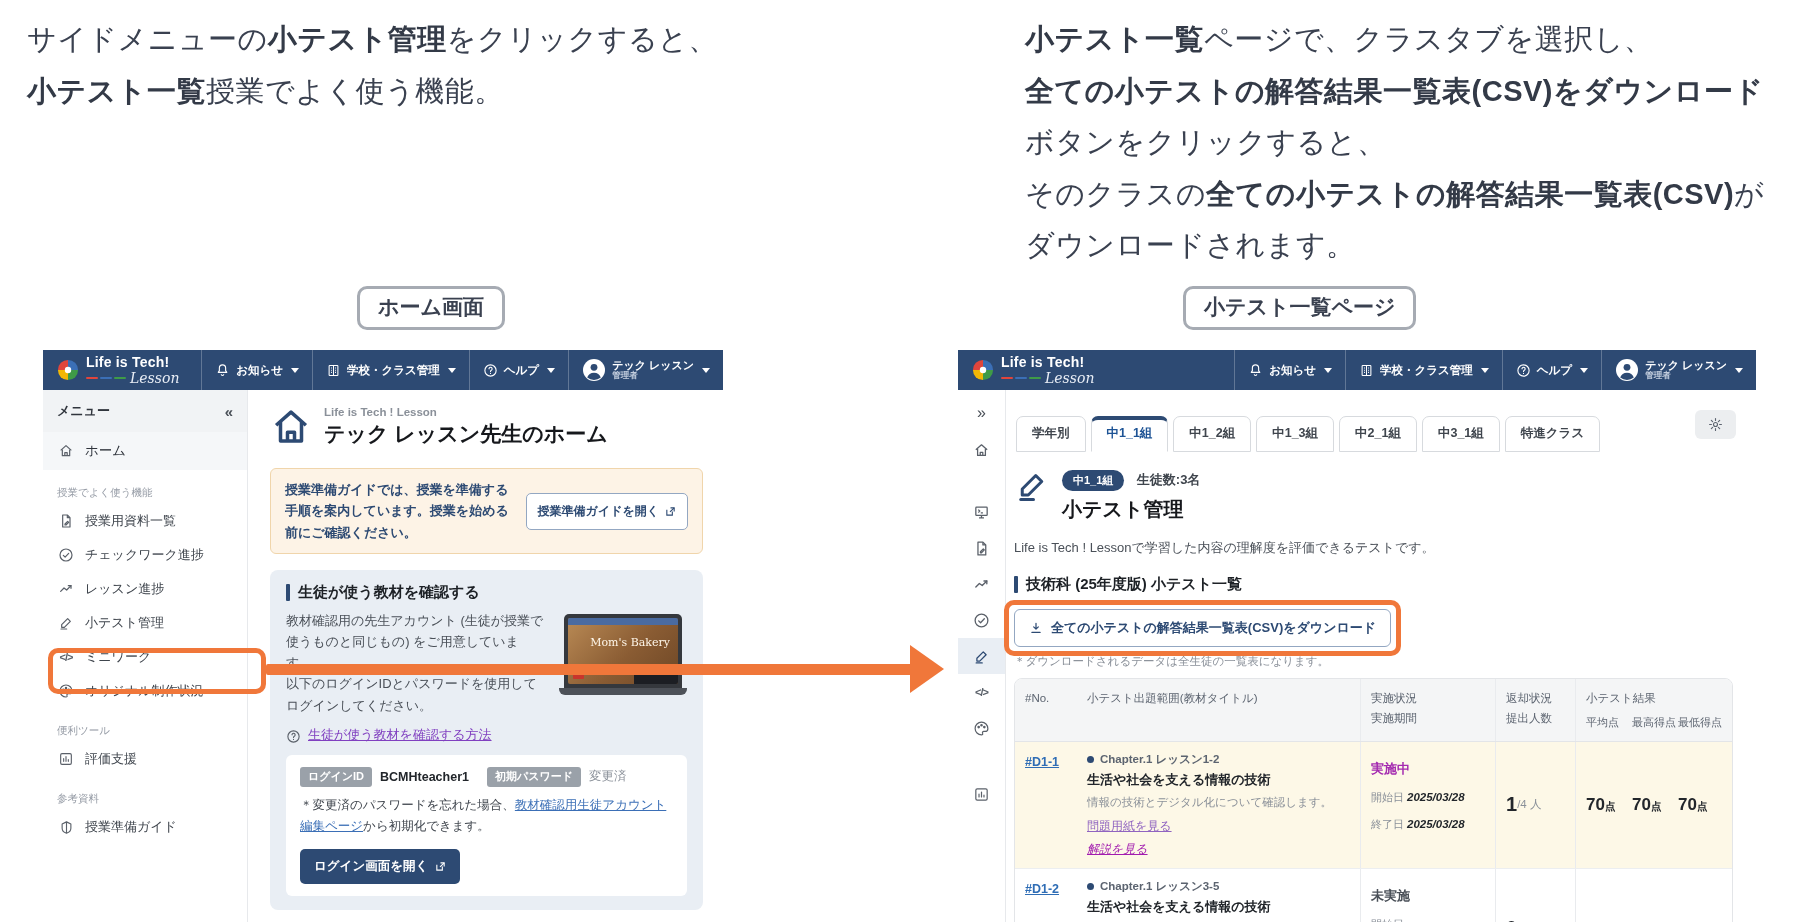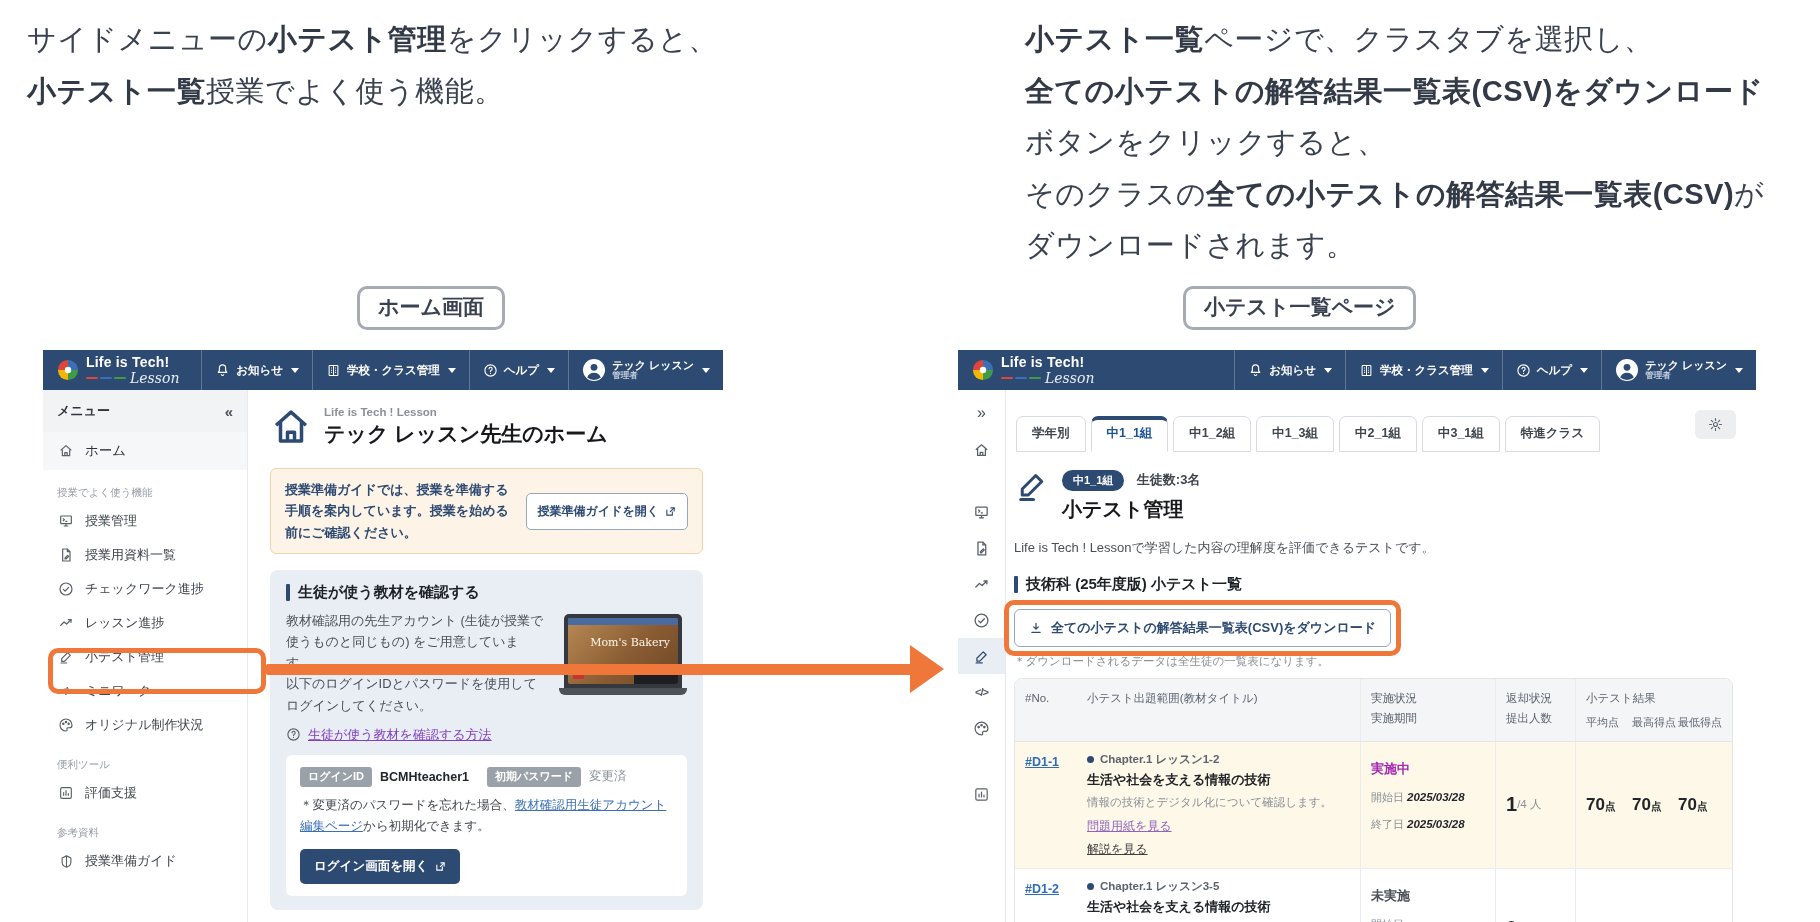--- a/index.html
+++ b/index.html
@@ -66,21 +66,21 @@
   .card-paras { flex:1; font-size:13px; color:#4a5058; line-height:1.62; }
   .card-paras p + p { margin-top:0; }
   .laptop { width:128px; flex:none; margin-top:4px; }
   .laptop-screen { width:118px; height:74px; margin:0 auto; background:#35383d; border-radius:5px 5px 0 0; padding:4px; }
   .laptop-view { position:relative; width:100%; height:100%; background:linear-gradient(135deg,#b98a55,#8a5c33 55%,#6e4726); border-radius:2px; overflow:hidden; }
   .laptop-topbar { position:absolute; left:0; right:0; top:0; height:7px; background:#4a6ba1; }
   .laptop-title { position:absolute; right:8px; top:18px; color:#fff7ea; font-size:11px; font-family:"DejaVu Serif", serif; }
   .laptop-char { position:absolute; left:5px; bottom:5px; width:11px; height:14px; background:#c8352c; border-radius:3px 3px 1px 1px; }
   .laptop-panel { position:absolute; right:0; bottom:0; width:44px; height:18px; background:#1c1e23; }
   .laptop-base { width:128px; height:7px; background:#4d5158; border-radius:0 0 6px 6px; margin-top:0; }
-  .help-link-row { display:flex; align-items:center; gap:7px; margin-top:10px; }
+  .help-link-row { display:flex; align-items:flex-end; gap:7px; margin-top:10px; }
   .help-link { font-size:13px; color:#8040c0; text-decoration:underline; cursor:pointer; }
   .login-card { background:#fff; border-radius:6px; padding:12px 14px; margin-top:11px; }
   .cred-row { display:flex; align-items:center; gap:8px; }
   .badge-gray { background:#9aa1a9; color:#fff; font-size:11px; font-weight:700; padding:2px 8px 3px; border-radius:3px; }
   .cred-val { font-size:12.5px; font-weight:700; color:#22262b; margin-right:10px; }
   .cred-val.muted { font-weight:400; color:#8a9099; }
   .note { font-size:12.5px; color:#3f454d; line-height:1.7; margin-top:8px; }
   .note a { color:#3b6fb6; text-decoration:underline; cursor:pointer; }
   .btn-navy { display:inline-flex; align-items:center; gap:7px; background:#2d4a73; color:#fff; font-size:12.5px; font-weight:700;
     border-radius:5px; padding:9px 14px; margin-top:12px; cursor:pointer; }
@@ -127,21 +127,21 @@
   .result-subs { display:flex; margin-top:4px; }
   .result-subs span { width:53px; font-size:11px; }
   .row-data.alt { background:#fdf8e7; }
   .no-link { font-size:12.5px; font-weight:700; color:#2f6db5; text-decoration:underline; cursor:pointer; }
   .chapter-line { display:flex; align-items:center; gap:6px; font-size:11.5px; font-weight:700; color:#5c6470; }
   .dot { width:7px; height:7px; border-radius:50%; background:#2d4a73; flex:none; }
   .range-title { font-size:13px; font-weight:700; color:#22262b; margin-top:4px; }
   .range-desc { font-size:11.5px; color:#8a9099; margin-top:4px; line-height:1.6; }
   .range-link { display:inline-block; font-size:12px; text-decoration:underline; margin-top:6px; cursor:pointer; }
   .range-link.l1 { color:#9064c0; }
-  .range-link.l2 { color:#404040; }
+  .range-link.l2 { color:#a21caf;font-style:italic; }
   .status-active { font-size:13px; font-weight:700; color:#a42bb0; margin-top:8px; }
   .status-none { font-size:13px; font-weight:700; color:#4a5058; margin-top:8px; }
   .date-line { font-size:11px; color:#8a9099; margin-top:12px; }
   .date-line b { font-size:11.5px; color:#22262b; margin-left:3px;font-style:italic; }
   .c-return.val, .c-result.val { display:flex; align-items:center; }
   .big-num { font-size:20px; font-weight:700; color:#22262b; }
   .num-unit { font-size:11.5px; color:#8a9099; }
   .score-set { display:flex; width:100%; }
   .score { width:53px; font-size:17px; font-weight:700; color:#22262b; }
   .score small { font-size:10.5px; font-weight:700; }
@@ -246,30 +246,20 @@
               <path d="M4 11l8-7 8 7"></path>
               <path d="M6.5 9.7V19h11V9.7"></path>
               <path d="M10.2 19v-4.5h3.6V19"></path>
             </svg>
           </span>
         <span>ホーム</span>
       </div>
       <div class="side-sec">授業でよく使う機能</div>
       <div class="side-item">
         <span class="ic-wrap">
-            <svg class="ic" width="16" height="16" viewBox="0 0 24 24" fill="none" stroke="#5a6069" stroke-width="1.8">
-              <rect x="4" y="4.5" width="16" height="11.5" rx="1"></rect>
-              <path d="M12 16v3.5M8.5 19.5h7"></path>
-              <path d="M7.5 8l2 2-2 2M11 12.5h3"></path>
-            </svg>
-          </span>
-        <span>授業管理</span>
-      </div>
-      <div class="side-item">
-        <span class="ic-wrap">
             <svg class="ic" width="16" height="16" viewBox="0 0 24 24" fill="none" stroke="#5a6069" stroke-width="1.8" stroke-linejoin="round">
               <path d="M7 3h7l4 4v14H7z"></path>
               <path d="M14 3v4h4"></path>
               <path d="M10.5 16.5l4-4 1.5 1.5-4 4H10.5z"></path>
             </svg>
           </span>
         <span>授業用資料一覧</span>
       </div>
       <div class="side-item">
         <span class="ic-wrap">

